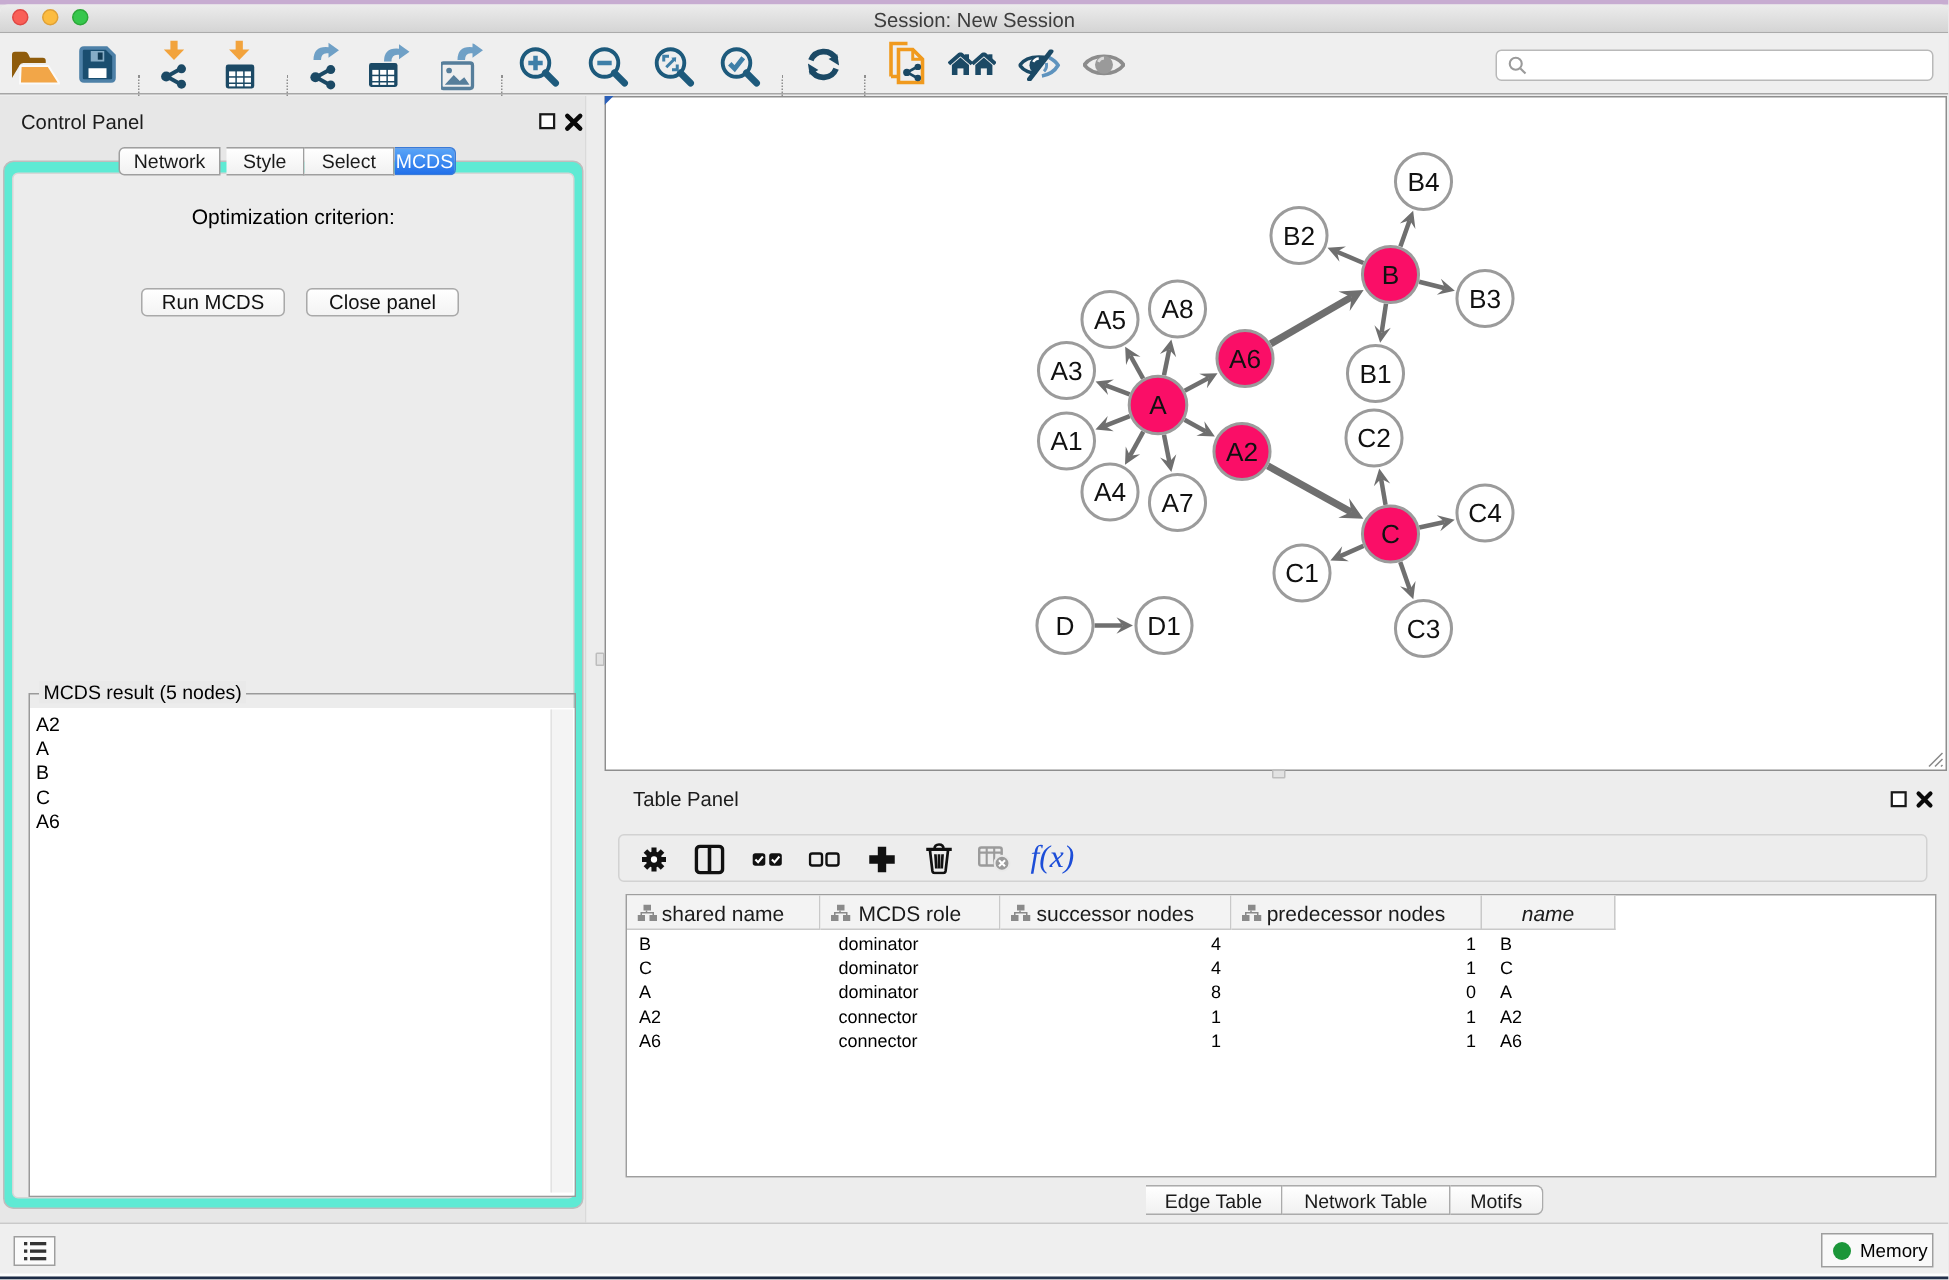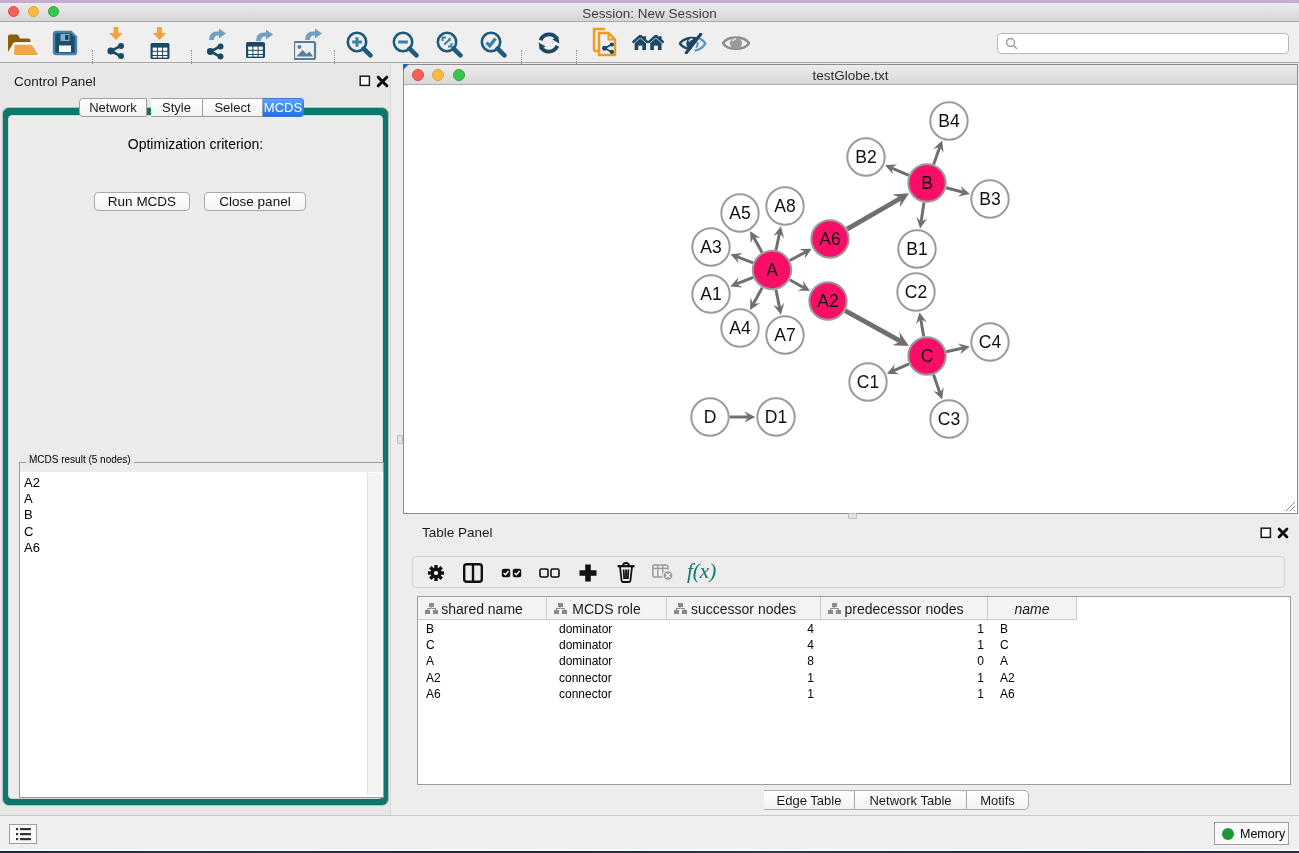--- a/index.html
+++ b/index.html
@@ -18,28 +18,28 @@
 
 #toolbar { left:0; top:20px; width:1299px; height:40px; background:#EFEFEF; border-bottom:1px solid #A6A6A6; }
 .tsep { position:absolute; top:27px; height:30px; width:0; border-left:1px dotted #8f8f8f; }
 .ticon { position:absolute; top:27px; }
 #searchbox { position:absolute; left:997px; top:10px; width:292px; height:21px; background:#fff; border:1px solid #b9b9b9; border-radius:4px; }
 
 #cpanel { left:0; top:61px; width:391px; height:756px; background:#E7E7E7; border-right:1px solid #DADADA; }
 .phead { font-size:13.5px; color:#1c1c1c; }
 .tab { position:absolute; z-index:5; height:19px; background:linear-gradient(#FFFFFF,#F1F1F1); border:1px solid #9f9f9f; font-size:13px; color:#1a1a1a; text-align:center; line-height:17px; }
 .tab.sel { background:linear-gradient(#5AA5F7,#2170EA); color:#fff; border-color:#3A7BD8; }
-#cp-body { position:absolute; left:2px; top:43px; width:387px; height:699px; border:1px solid #bdbdbd; border-radius:7px; background:#0f766e; }
+#cp-body { position:absolute; left:2px; top:43px; width:387px; height:699px; border:1px solid #bdbdbd; border-radius:7px; background:#5eead4; }
 #cp-inner { position:absolute; left:5px; top:7px; width:375px; height:684px; border:1px solid #d6d6d6; border-radius:4px; background:#ECECEC; }
 .btn { position:absolute; background:linear-gradient(#FFFFFF,#F3F3F3); border:1px solid #a9a9a9; border-radius:4px; font-size:13.5px; color:#111; text-align:center; }
 #mcds-fieldset { position:absolute; left:10px; top:346px; width:365px; height:336px; border:1px solid #9a9a9a; }
 #mcds-list { position:absolute; left:0px; top:9px; width:363px; height:325px; background:#fff; font-size:13px; color:#000; }
 #mcds-list { padding-top:3px; }
 #mcds-list div { padding-left:4px; height:16.2px; line-height:16.2px; }
-#mcds-legend { position:absolute; left:6px; top:-9px; background:#E9E9E9; padding:0 3px; font-size:10px; color:#000; }
+#mcds-legend { position:absolute; left:6px; top:-9px; background:#E9E9E9; padding:0 3px; font-size:13px; color:#000; }
 #mcds-scroll { position:absolute; right:1px; top:10px; width:15px; height:322px; background:#F4F4F4; border-left:1px solid #E2E2E2; }
 
 #desktop { left:391px; top:61px; width:908px; height:756px; background:#EDEDED; }
 #netwin { position:absolute; left:12px; top:0px; width:895px; height:450px; background:#fff; border:1px solid #8e8e8e; }
 #nettitle { position:absolute; left:0; top:0; width:893px; height:20px; background:linear-gradient(#ECECEC,#D8D8D8); border-bottom:1px solid #ACACAC; }
 #nettitle .title { position:absolute; width:100%; text-align:center; top:3px; font-size:13.5px; color:#2d2d2d; }
 
 #tpanel { position:absolute; left:0px; top:450px; width:908px; height:306px; }
 #tp-toolbar { position:absolute; left:21px; top:42px; width:873px; height:32px; border:1px solid #d2d2d2; border-radius:4px; }
 #tp-table { position:absolute; left:26px; top:82px; width:874px; height:189px; background:#fff; border:1px solid #9e9e9e; }
@@ -265,26 +265,20 @@
               <div>C</div>
               <div>A6</div>
           </div>
           <div id="mcds-scroll"></div>
         </div>
       </div>
     </div>
   </div>
   <div class="abs" id="desktop">
     <div id="netwin">
-      <div id="nettitle">
-        <div class="tl" style="left:8px;top:4px;background:#F95F57;border:0.5px solid #DF4744;"></div>
-        <div class="tl" style="left:28px;top:4px;background:#FCBC40;border:0.5px solid #DFA036;"></div>
-        <div class="tl" style="left:49px;top:4px;background:#36C74C;border:0.5px solid #2BA738;"></div>
-        <div class="title">testGlobe.txt</div>
-      </div>
       <svg style="position:absolute;left:-1px;top:-1px" width="6" height="6" viewBox="0 0 6 6">
           <path d="M0 0 L6 0 L0 6 Z" fill="#2B5FB8"></path>
         </svg>
       <svg id="graphsvg" style="position:absolute;left:0px;top:21px" width="893" height="427" viewBox="0 0 893 427" font-family="Liberation Sans, sans-serif">
         <line x1="349.2" y1="191.4" x2="332.6" y2="197.9" stroke="#6F6F6F" stroke-width="3"></line>
 <polygon points="326.3,200.4 334.5,191.3 332.6,197.9 338.5,201.5" fill="#6F6F6F"></polygon>
 <line x1="349.1" y1="176.9" x2="332.8" y2="170.7" stroke="#6F6F6F" stroke-width="3"></line>
 <polygon points="326.4,168.3 338.6,167 332.8,170.7 334.7,177.3" fill="#6F6F6F"></polygon>
 <line x1="358.2" y1="201.7" x2="349.3" y2="217.9" stroke="#6F6F6F" stroke-width="3"></line>
 <polygon points="346,223.9 346.5,211.6 349.3,217.9 356.1,216.9" fill="#6F6F6F"></polygon>
@@ -421,21 +415,21 @@
             </g>
           </svg>
         <svg style="position:absolute;left:239px;top:6px" width="22" height="19" viewBox="0 0 22 19">
             <rect x="0.8" y="2" width="15" height="12" rx="1.4" fill="none" stroke="#9b9b9b" stroke-width="1.6"></rect>
             <line x1="0.8" y1="5.4" x2="15.8" y2="5.4" stroke="#9b9b9b" stroke-width="1.4"></line>
             <line x1="5.8" y1="2" x2="5.8" y2="14" stroke="#9b9b9b" stroke-width="1.4"></line>
             <line x1="10.8" y1="2" x2="10.8" y2="14" stroke="#9b9b9b" stroke-width="1.4"></line>
             <circle cx="16" cy="12.5" r="5" fill="#9b9b9b" stroke="#e9e9e9" stroke-width="1.4"></circle>
             <path d="M14 10.5 L18 14.5 M18 10.5 L14 14.5" stroke="#fff" stroke-width="1.4"></path>
           </svg>
-        <div style="position:absolute;left:274px;top:2px;font-family:'Liberation Serif',serif;font-style:italic;font-size:21px;color:#0f766e;">f(x)</div>
+        <div style="position:absolute;left:274px;top:2px;font-family:'Liberation Serif',serif;font-style:italic;font-size:21px;color:#1d4ed8;">f(x)</div>
 
       </div>
       <div id="tp-table">
         <div class="th" style="left:0px;width:129px;">
             <svg width="13" height="11" viewBox="0 0 13 11" style="position:absolute;left:7px;top:6px">
               <g fill="#8a8a8a">
                 <rect x="4" y="0" width="5" height="4"></rect>
                 <rect x="0" y="7" width="5" height="4"></rect>
                 <rect x="8" y="7" width="5" height="4"></rect>
                 <path d="M6 4 L6 5.5 L2.5 5.5 L2.5 7 M6.5 5.5 L10.5 5.5 L10.5 7" stroke="#8a8a8a" fill="none" stroke-width="1"></path>

